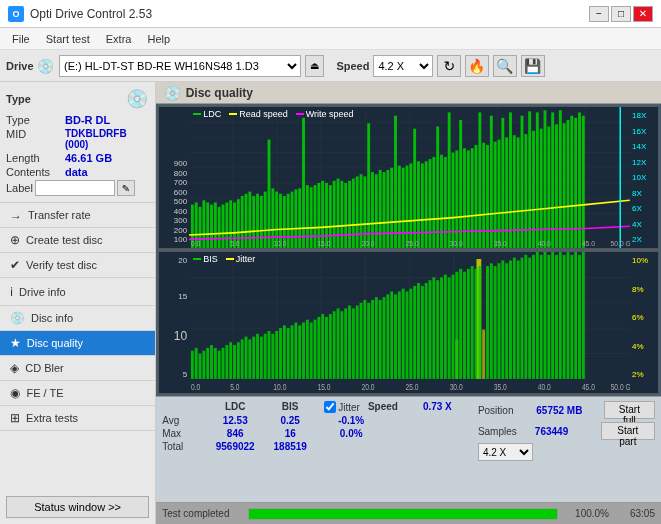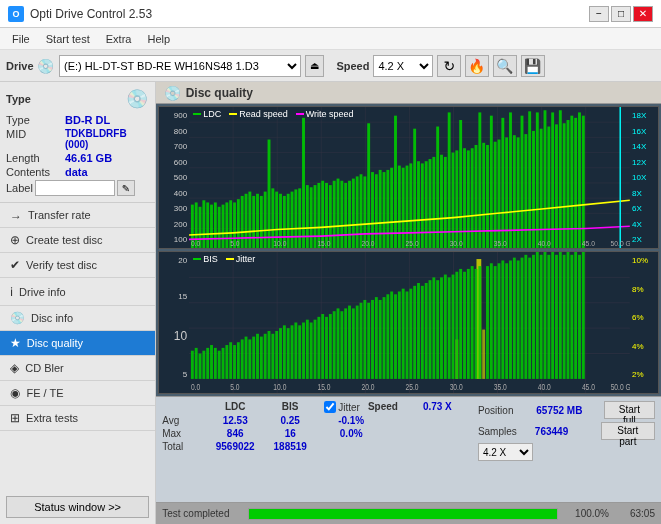--- a/index.html
+++ b/index.html
@@ -198,21 +198,21 @@
     <div class="content-header">
       <span class="content-header-icon">💿</span>
       <span class="content-title">Disc quality</span>
     </div>
 
     <div class="charts-area">
 
       <div class="chart-container">
 
         <div style="position:absolute;left:0;top:0;width:30px;height:100%;display:flex;flex-direction:column;justify-content:space-between;padding:4px 0;">
-          <span style="font-size:8px;color:#ccc;text-align:right;padding-right:2px;">900</span>
+          <span style="font-size:8px;color:#ccc;text-align:right;padding-right:2px;margin-top:48px;">900</span>
           <span style="font-size:8px;color:#ccc;text-align:right;padding-right:2px;">800</span>
           <span style="font-size:8px;color:#ccc;text-align:right;padding-right:2px;">700</span>
           <span style="font-size:8px;color:#ccc;text-align:right;padding-right:2px;">600</span>
           <span style="font-size:8px;color:#ccc;text-align:right;padding-right:2px;">500</span>
           <span style="font-size:8px;color:#ccc;text-align:right;padding-right:2px;">400</span>
           <span style="font-size:8px;color:#ccc;text-align:right;padding-right:2px;padding-left:6px;">300</span>
           <span style="font-size:8px;color:#ccc;text-align:right;padding-right:2px;">200</span>
           <span style="font-size:8px;color:#ccc;text-align:right;padding-right:2px;">100</span>
         </div>
 

